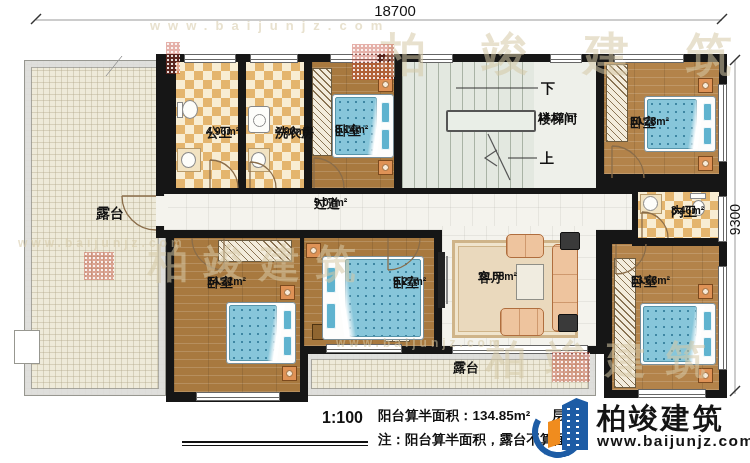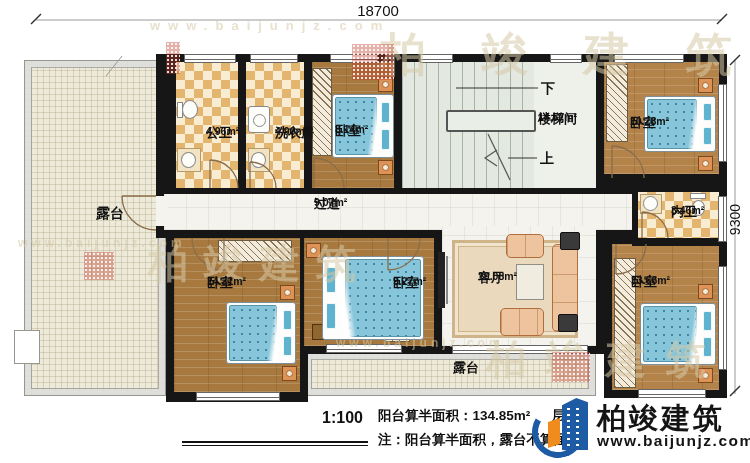--- a/index.html
+++ b/index.html
@@ -321,21 +321,21 @@
   <div class="rlabel" style="left:631px;top:275px;">
     <span class="rname">卧室</span>
     <span class="rarea">13.66m²</span>
   </div>
   <div class="rlabel single" style="left:453px;top:361px;">
     <span class="rname" style="font-size:13px;">露台</span>
   </div>
   <div class="stairword" style="left:541px;top:80px;">下</div>
   <div class="stairword" style="left:540px;top:150px;">上</div>
 
-  <div class="dimtext" style="left:336px;top:2px;width:84px;text-align:center;">18700</div>
+  <div class="dimtext" style="left:353px;top:2px;width:84px;text-align:center;">18700</div>
   <div class="dimtext" style="left:727px;top:204px;writing-mode:vertical-rl;transform:rotate(180deg);font-size:14px;">9300</div>
 
   <div class="fscale" style="left:322px;top:409px;">1:100</div>
   <div class="uline" style="left:182px;top:441px;width:186px;height:2px;"></div>
   <div class="uline" style="left:182px;top:445px;width:186px;height:1px;"></div>
   <div class="finfo" style="left:378px;top:407px;">
     <span style="position:static;">阳台算半面积：134.85m²</span>
     <span style="position:static;margin-left:18px;">层高：</span>
   </div>
   <div class="finfo" style="left:378px;top:431px;">注：阳台算半面积，露台不算面积</div>

